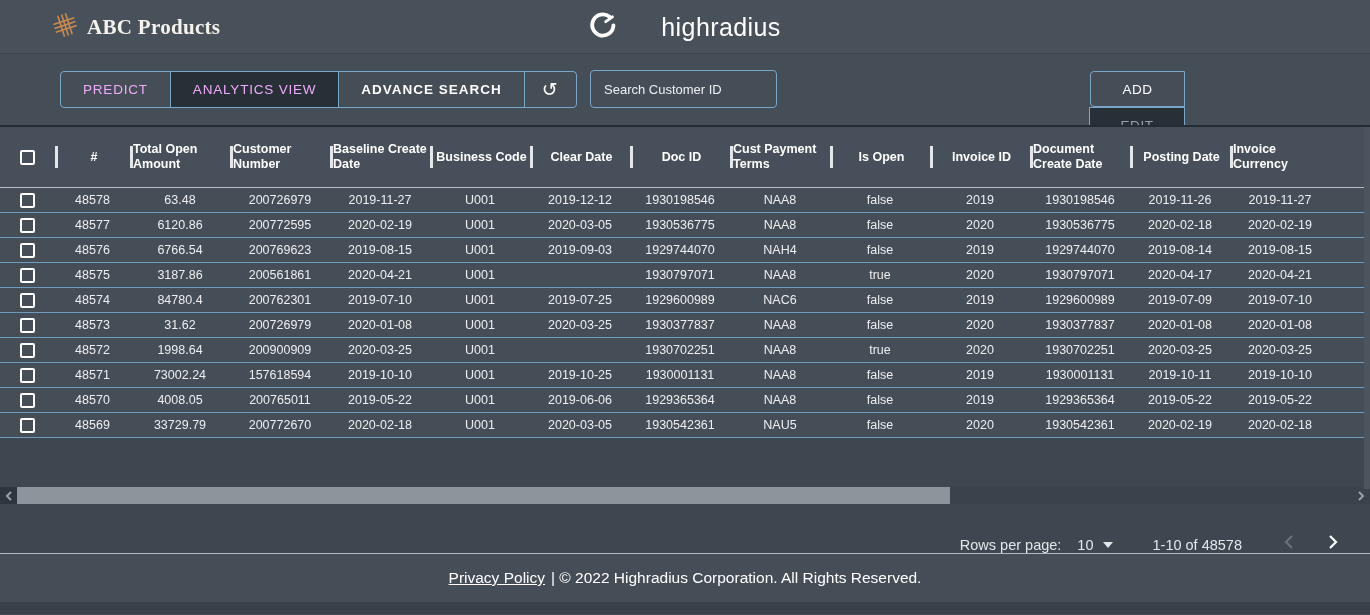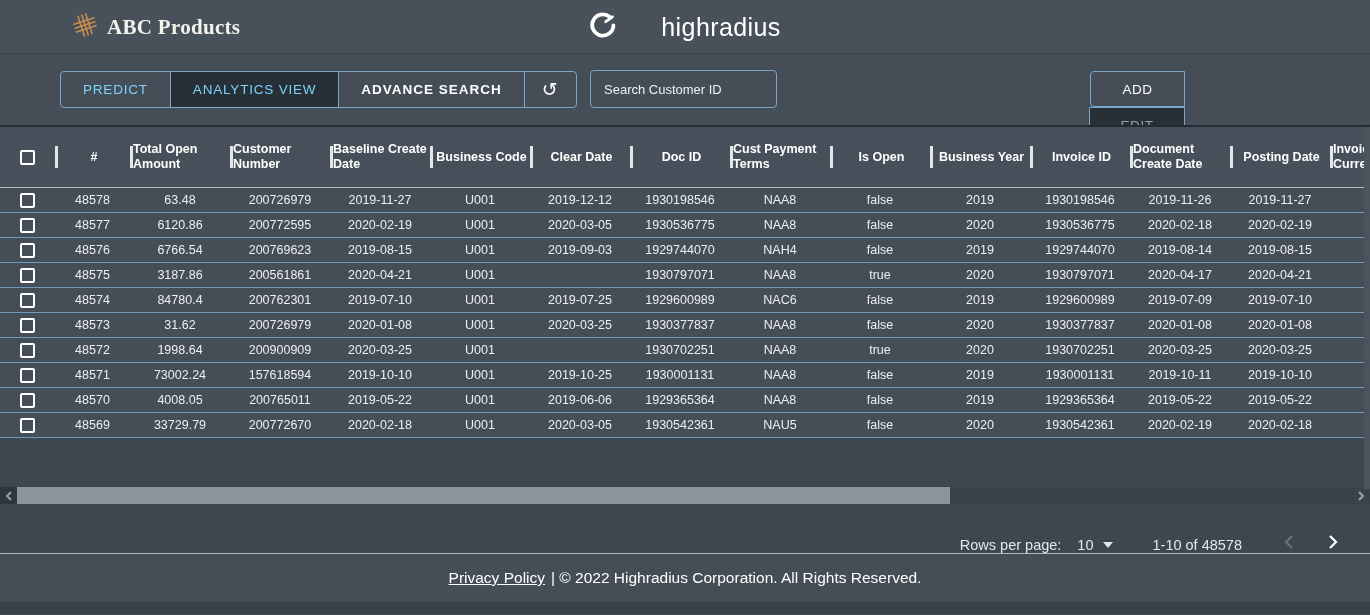--- a/index.html
+++ b/index.html
@@ -2,33 +2,33 @@
 <html><head>
 <meta charset="utf-8">
 <style>
   * { margin:0; padding:0; box-sizing:border-box; }
   html,body { width:1370px; height:615px; overflow:hidden; background:#454e57;
     font-family:"Liberation Sans", sans-serif; }
 
   
   .topbar { position:relative; height:54px; background:#48515a;
     border-bottom:1px solid #3c454e; }
-  .brand { position:absolute; left:72px; top:0; height:54px; display:flex;
+  .brand { position:absolute; left:52px; top:0; height:54px; display:flex;
     align-items:center; gap:9px; }
   .brand-text { font-family:"Liberation Serif", serif; font-weight:bold;
     font-size:21px; color:#f4f2ec; letter-spacing:.3px; }
   .hr-logo { position:absolute; left:50%; top:0; transform:translateX(-50%);
     height:54px; display:flex; align-items:center; gap:4px; }
   .hr-text { font-size:25px; font-weight:300; color:#fff; letter-spacing:.4px;margin-left:41px; }
 
   
   .toolbar { position:relative; height:71px; background:#454e57; }
   .btn-group { position:absolute; left:60px; top:17px; display:flex; }
   .tb-btn { height:37px; border:1px solid #79a6c9; background:transparent;
-    color:#7dd3fc; font-size:13.5px; letter-spacing:.8px; padding:0 22px;
+    color:#f0abfc; font-size:13.5px; letter-spacing:.8px; padding:0 22px;
     margin-left:-1px; cursor:pointer; font-family:inherit; }
   .tb-btn.first { border-radius:4px 0 0 4px; margin-left:0; }
   .tb-btn.last  { border-radius:0 4px 4px 0; }
   .tb-btn.dark  { background:#272f37; }
   .tb-btn.active { color:#fff; font-weight:bold; letter-spacing:1px; }
   .tb-btn.iconbtn { color:#fff; font-size:19px; padding:0 17px; line-height:1; }
   .search-box { position:absolute; left:590px; top:16px; width:187px; height:38px;
     background:transparent; border:1px solid #79a6c9; border-radius:4px;
     color:#5eead4; font-size:13px; padding:0 13px; font-family:inherit; }
   .search-box::placeholder { color:#eef1f3; opacity:1; }
@@ -181,24 +181,20 @@
       <div class="th">
         <span class="colsep"></span>
         <span class="th-label"><i>Cust Payment Terms</i></span>
       </div>
       <div class="th">
         <span class="colsep"></span>
         <span class="th-label"><i>Is Open</i></span>
       </div>
       <div class="th">
         <span class="colsep"></span>
-        <span class="th-label"><i>Business Year</i></span>
-      </div>
-      <div class="th">
-        <span class="colsep"></span>
         <span class="th-label"><i>Invoice ID</i></span>
       </div>
       <div class="th">
         <span class="colsep"></span>
         <span class="th-label"><i>Document Create Date</i></span>
       </div>
       <div class="th">
         <span class="colsep"></span>
         <span class="th-label"><i>Posting Date</i></span>
       </div>

